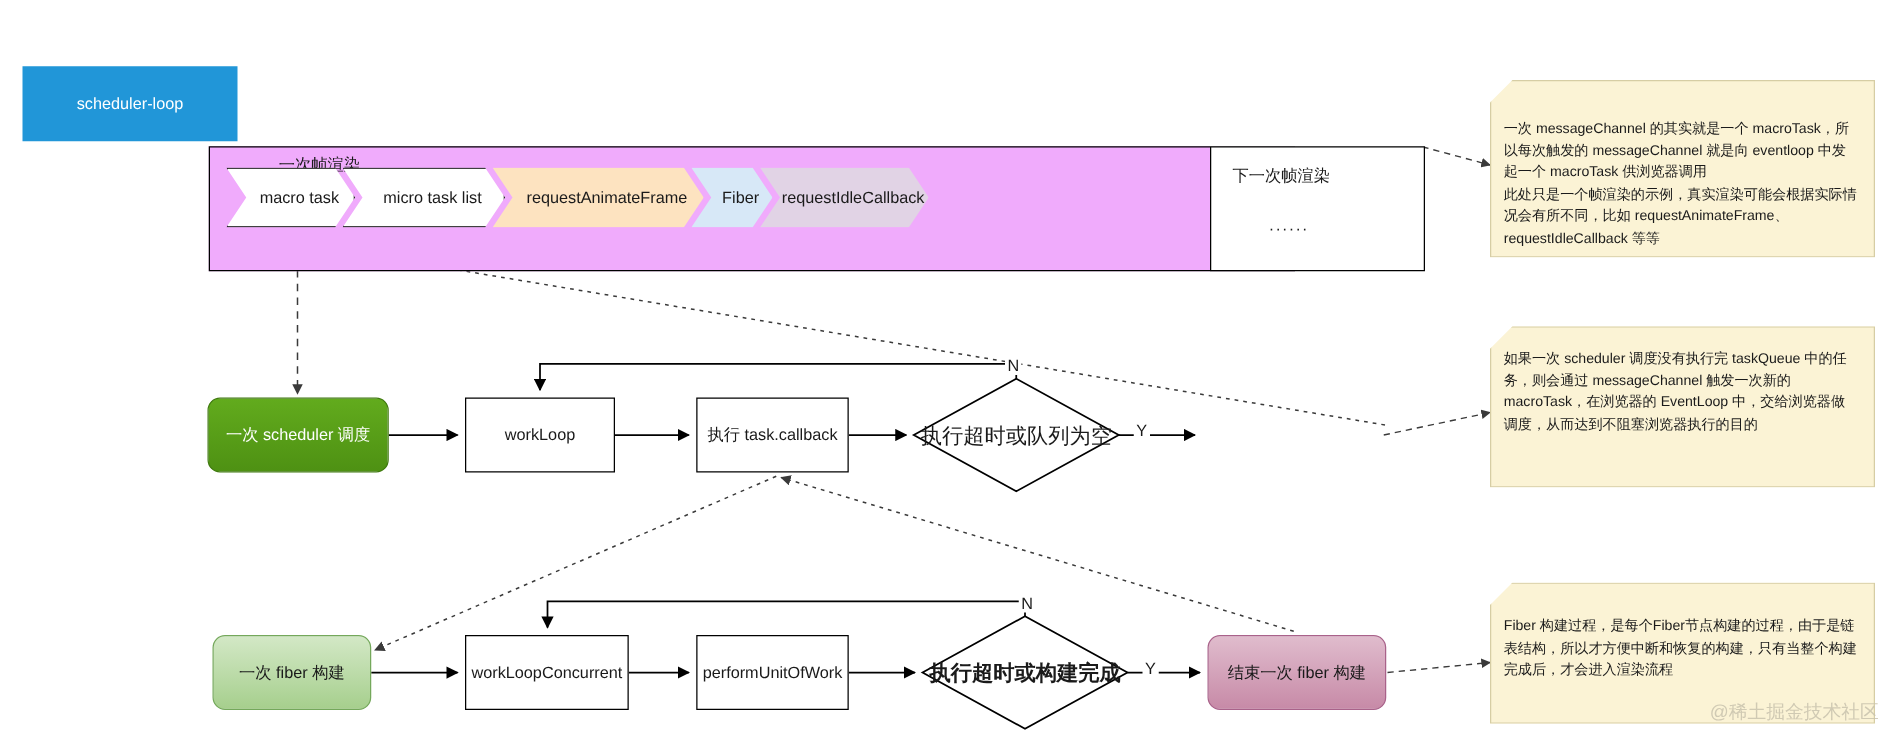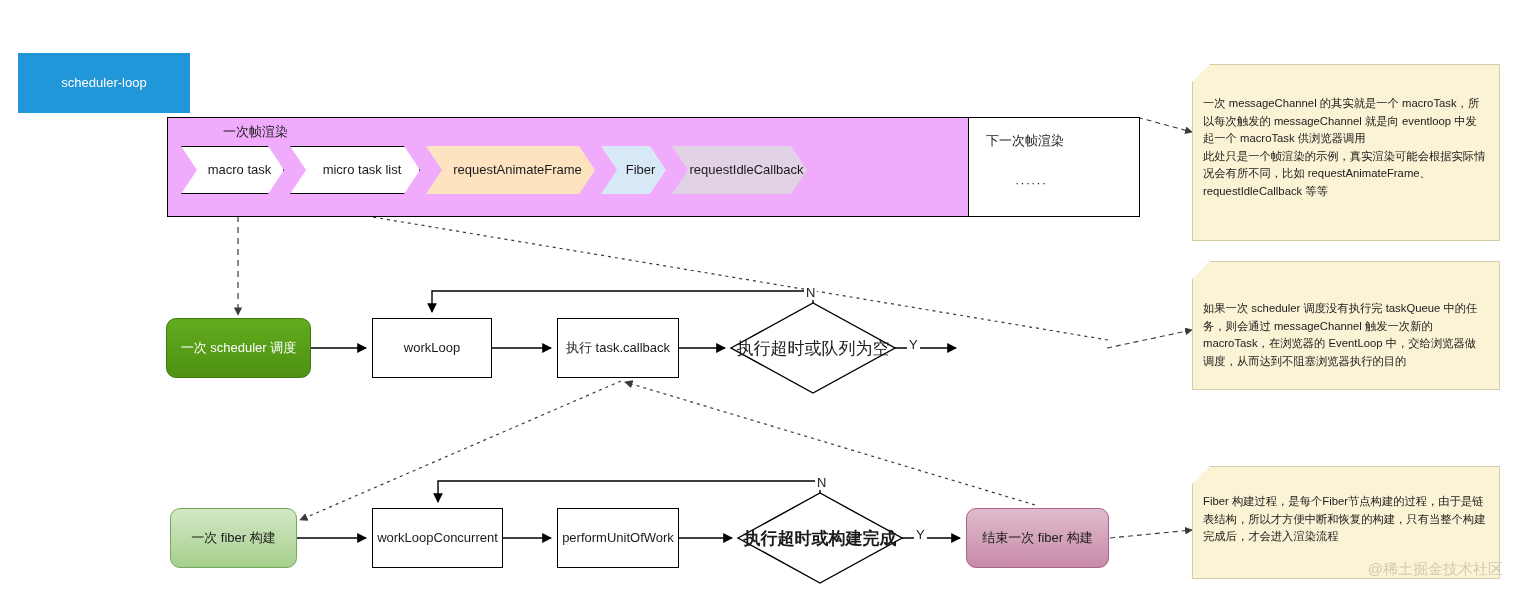--- a/index.html
+++ b/index.html
@@ -57,24 +57,24 @@
     display: block;
   }
   .frame-title {
     position: absolute;
     left: 55px; top: 5px;
     font-size: 13px;
     color: #1a1a1a;
   }
   .chev-row {
     position: absolute;
-    left: 13px; top: 28px;
+    left: 13px; top: 16px;
     display: flex;
     align-items: center;
-    gap: 16px;
+    gap: 0px;
   }
   .chev {
     position: relative;
     height: 48px;
     display: flex;
     align-items: center;
     justify-content: center;
     font-size: 13px;
     color: #1a1a1a;
     box-sizing: border-box;
@@ -117,22 +117,22 @@
     font-size: 11.3px;
     line-height: 1.55;
     color: #1a1a1a;
     text-align: left;
     display: block;
     padding: 10px 12px 8px 10px;
     -webkit-clip-path: polygon(18px 0, 100% 0, 100% 100%, 0 100%, 0 18px);
     clip-path: polygon(18px 0, 100% 0, 100% 100%, 0 100%, 0 18px);
   }
   .note-inner { display: block; white-space: pre-line; }
-  .note1 { left: 1192px; top: 64px; width: 308px; height: 177px; padding-top: 30px; }
-  .note2 { left: 1192px; top: 261px; width: 308px; height: 129px; padding-top: 38px; }
+  .note1 { left: 1192px; top: 64px; width: 308px; height: 142px; padding-top: 30px; }
+  .note2 { left: 1192px; top: 261px; width: 308px; height: 129px; padding-top: 17px; }
   .note3 { left: 1192px; top: 466px; width: 308px; height: 113px; padding-top: 26px; }
 
   
   .proc {
     border: 1.4px solid #000000;
     background: #ffffff;
   }
   .rounded {
     border-radius: 10px;
   }

